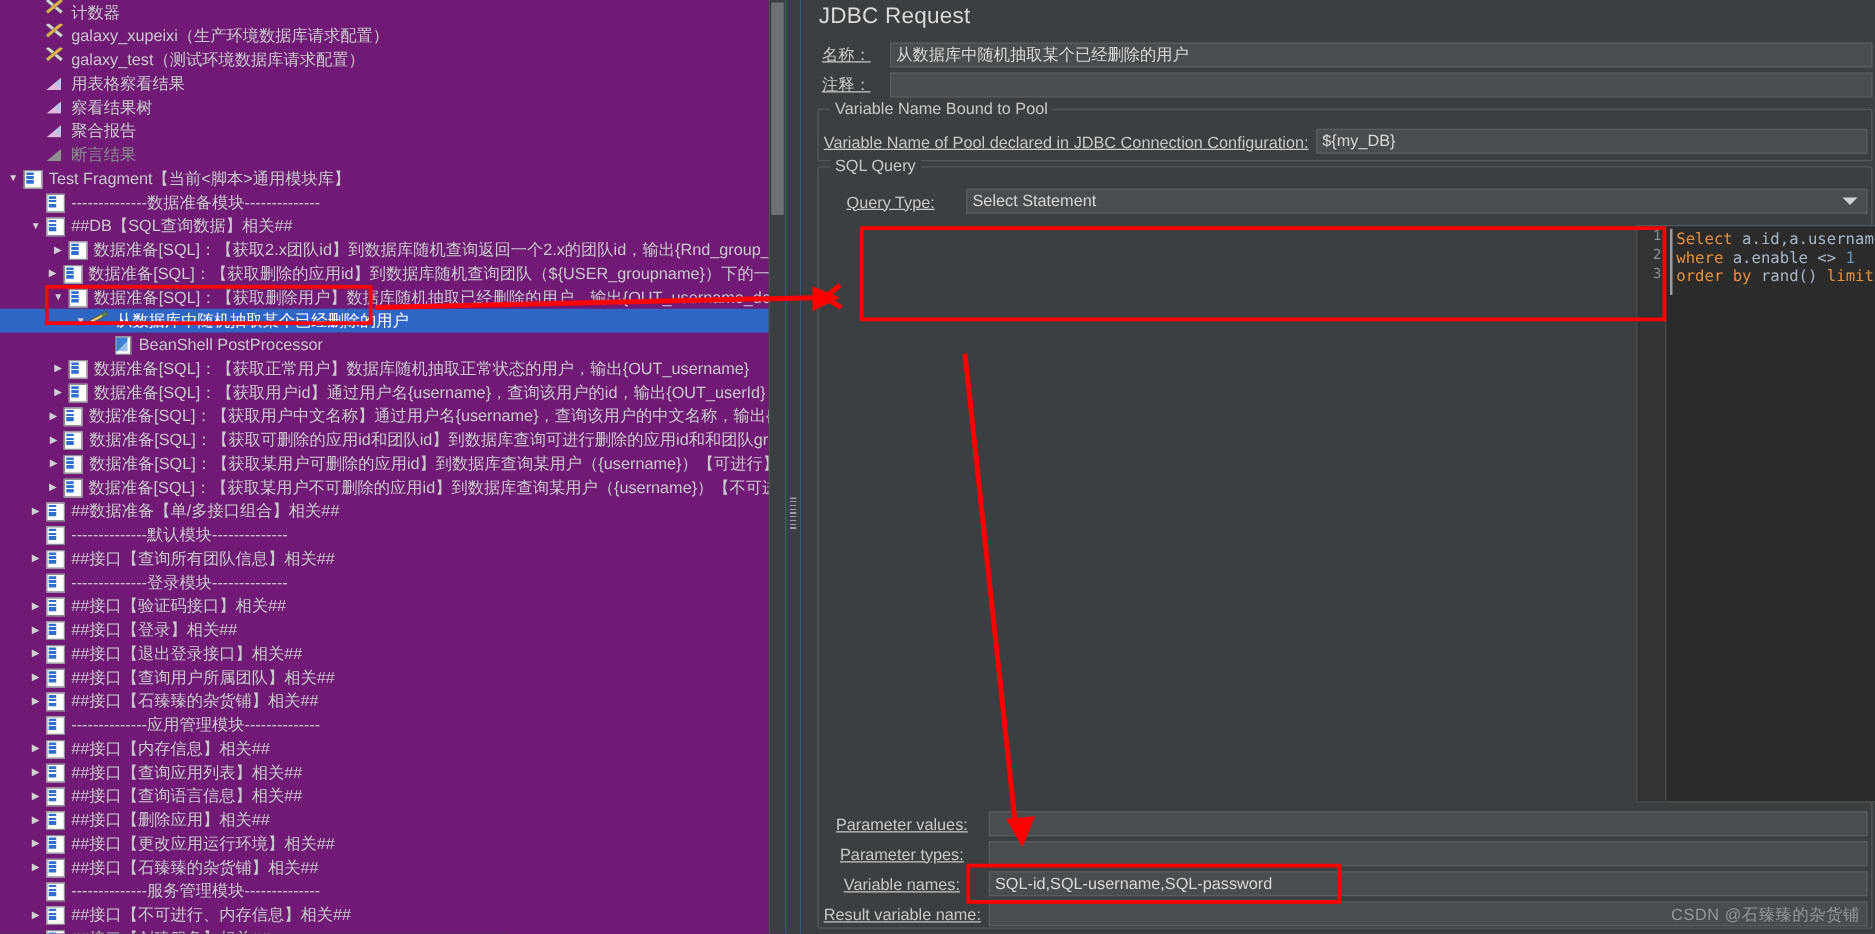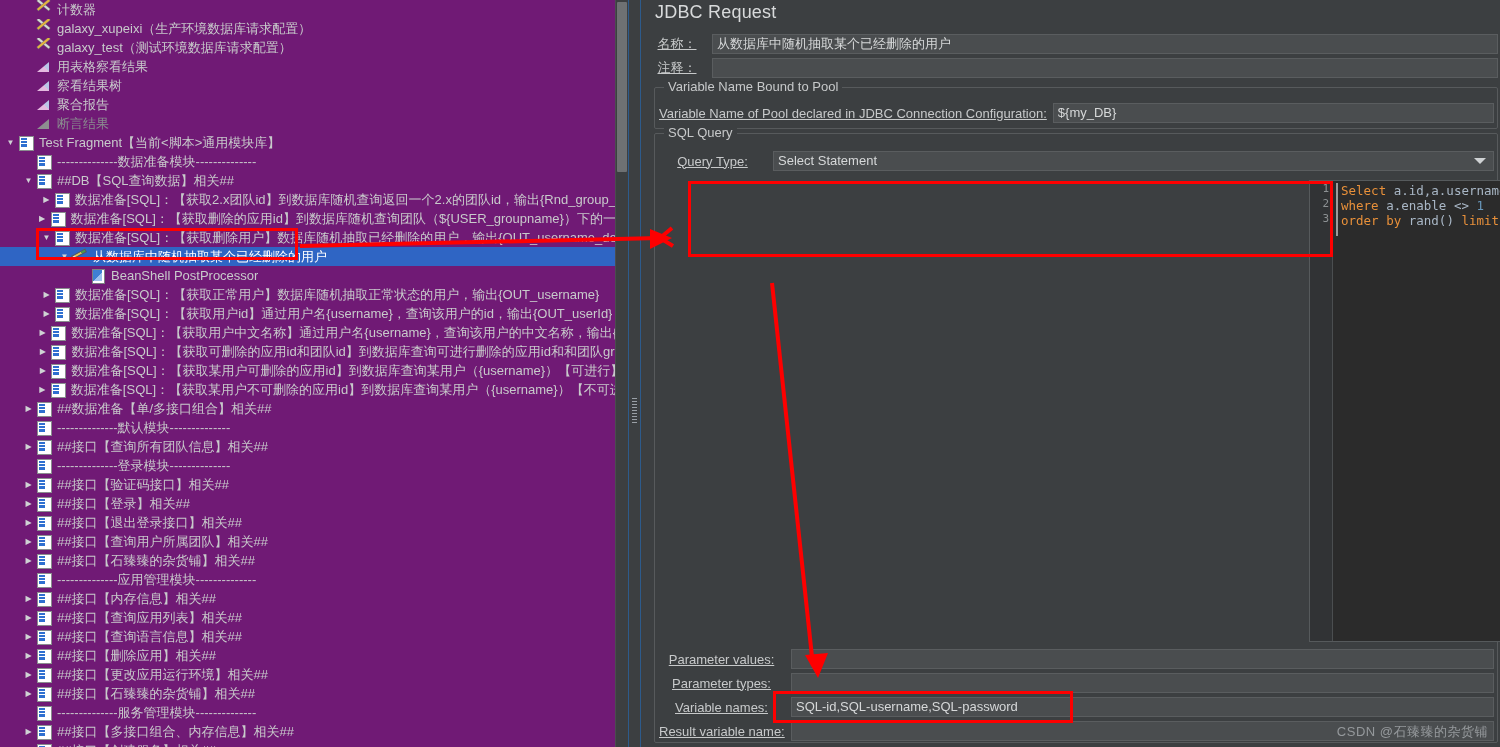--- a/index.html
+++ b/index.html
@@ -315,21 +315,21 @@
         <div class="trow">
           <span class="ind" style="width: 18px;"></span>
           <span class="tw"></span>
           <span class="ic ic-ctrl"></span>
           <span class="lbl">--------------服务管理模块--------------</span>
         </div>
         <div class="trow">
           <span class="ind" style="width: 18px;"></span>
           <span class="tw r"></span>
           <span class="ic ic-ctrl"></span>
-          <span class="lbl">##接口【多接口组合、内存信息】相关##</span>
+          <span class="lbl">##接口【不可进行、内存信息】相关##</span>
         </div>
         <div class="trow">
           <span class="ind" style="width: 18px;"></span>
           <span class="tw r"></span>
           <span class="ic ic-ctrl"></span>
           <span class="lbl">##接口【创建服务】相关##</span>
         </div>
       </div>
     <div id="tree-scrollbar">
       <div id="tree-thumb"></div>

